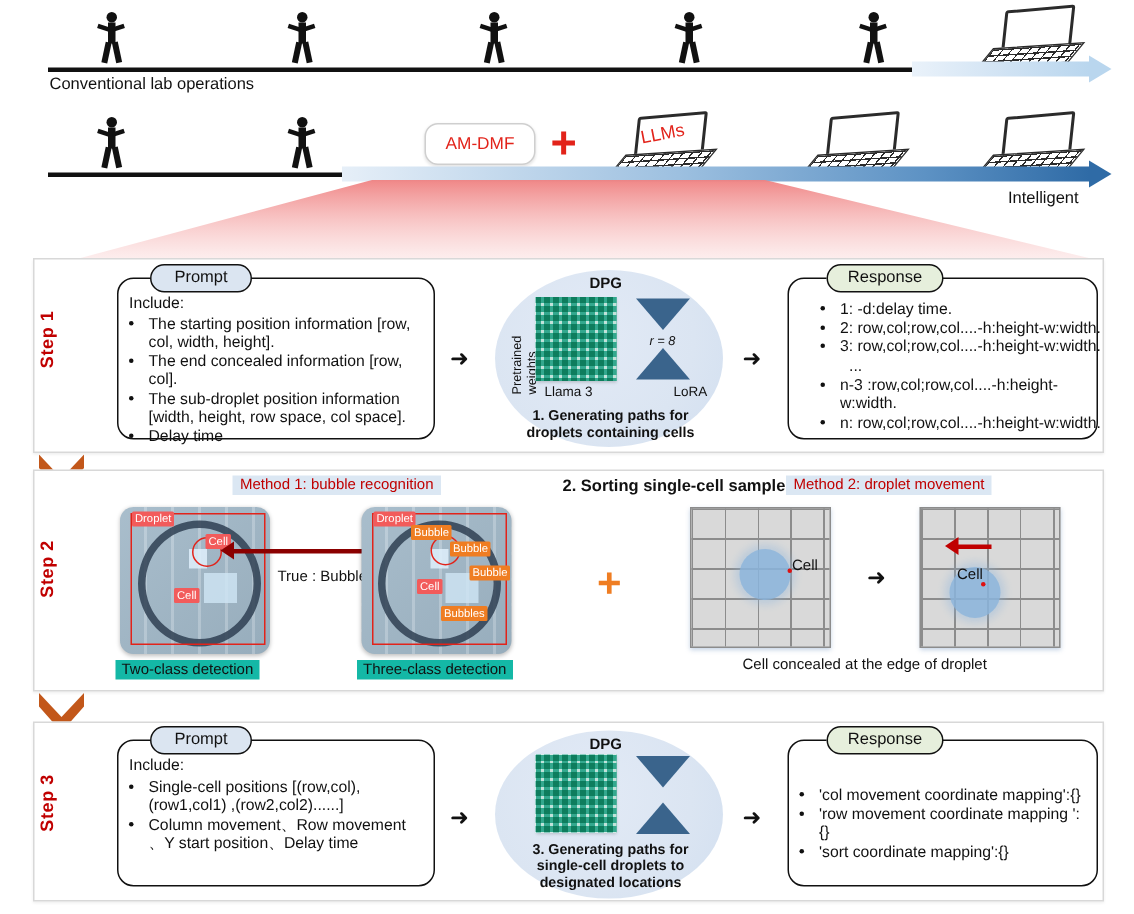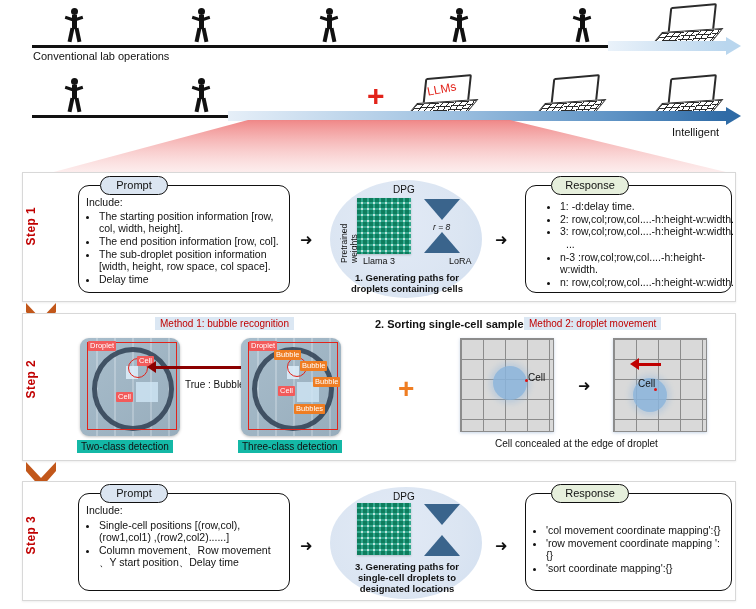--- a/index.html
+++ b/index.html
@@ -79,21 +79,21 @@
   .binclude{position:absolute;font-size:10.5px;color:#111;}
   ul.bl{margin:0;padding-left:13px;list-style:disc;}
   ul.bl li{font-size:10.5px;line-height:12.2px;margin:0 0 0.5px 0;}
   ul.bl li.nobul{list-style:none;}
 
   
   .dpg{
     position:absolute;border-radius:50%;
     background:radial-gradient(circle at 42% 38%,#e2eaf6 0%,#dbe5f2 60%,#d2dff0 100%);
   }
-  .dpg-title{position:absolute;font-size:10px;font-weight:normal;color:#111;}
+  .dpg-title{position:absolute;font-size:10px;font-weight:bold;color:#111;}
   .dpg-cap{position:absolute;font-size:9.5px;font-weight:bold;color:#111;text-align:center;line-height:11px;}
   .weights-grid{
     position:absolute;background:#dff0ec;
     background-image:
       repeating-linear-gradient(to right,#3fb8a0 0 4px,#eef8f5 4px 6px),
       repeating-linear-gradient(to bottom,#3fb8a0 0 4px,#eef8f5 4px 6px);
     background-blend-mode:multiply;
     box-shadow:0 1px 2px rgba(0,0,0,.18);
   }
   .vlabel{position:absolute;font-size:8.5px;writing-mode:vertical-rl;transform:rotate(180deg);color:#111;}
@@ -210,20 +210,21 @@
     </div>
   <div class="person" style="left:192px;top:78px;">
       <i class="head"></i>
       <i class="body"></i>
       <i class="armL"></i>
       <i class="armR"></i>
       <i class="legL"></i>
       <i class="legR"></i>
     </div>
 
+  <div class="chipbox" style="left:283px;top:82px;width:72px;height:26px;">AM-DMF</div>
 
   <div class="plus-red" style="left:367px;top:81px;">+</div>
 
   <div class="laptop" style="left:412px;top:76px;">
     <div class="screen"></div>
       <div class="base"></div>
   </div>
   <div class="llm-text" style="left:427px;top:82px;">LLMs</div>
 
   <div class="laptop" style="left:540px;top:76px;">
@@ -254,21 +255,21 @@
 <div class="panel" style="top:172px;width:712px;height:128px;"></div>
 <div class="step-lbl" style="top:207px;">Step 1</div>
 
 <div class="pbox" style="left:78px;top:185px;width:210px;height:106px;"></div>
 <div class="tab-mask" style="left:100px;top:184px;width:66px;"></div>
 <div class="tab blue" style="left:100px;top:176px;width:66px;">Prompt</div>
 <div class="binclude" style="left:86px;top:196px;">Include:</div>
 <div class="abs" style="left:86px;top:210px;width:196px;">
   <ul class="bl">
     <li>The starting position information [row, col, width, height].</li>
-    <li>The end position information [row, col].</li>
+    <li>The end concealed information [row, col].</li>
     <li>The sub-droplet position information [width, height, row space, col space].</li>
     <li>Delay time</li>
   </ul>
 </div>
 
 <div class="blackarrow" style="left:300px;top:232px;">➜</div>
 
 <div class="dpg" style="left:330px;top:180px;width:152px;height:118px;"></div>
 <div class="dpg-title" style="left:393px;top:184px;">DPG</div>
 <div class="vlabel" style="left:339px;top:205px;height:58px;">Pretrained weights</div>

